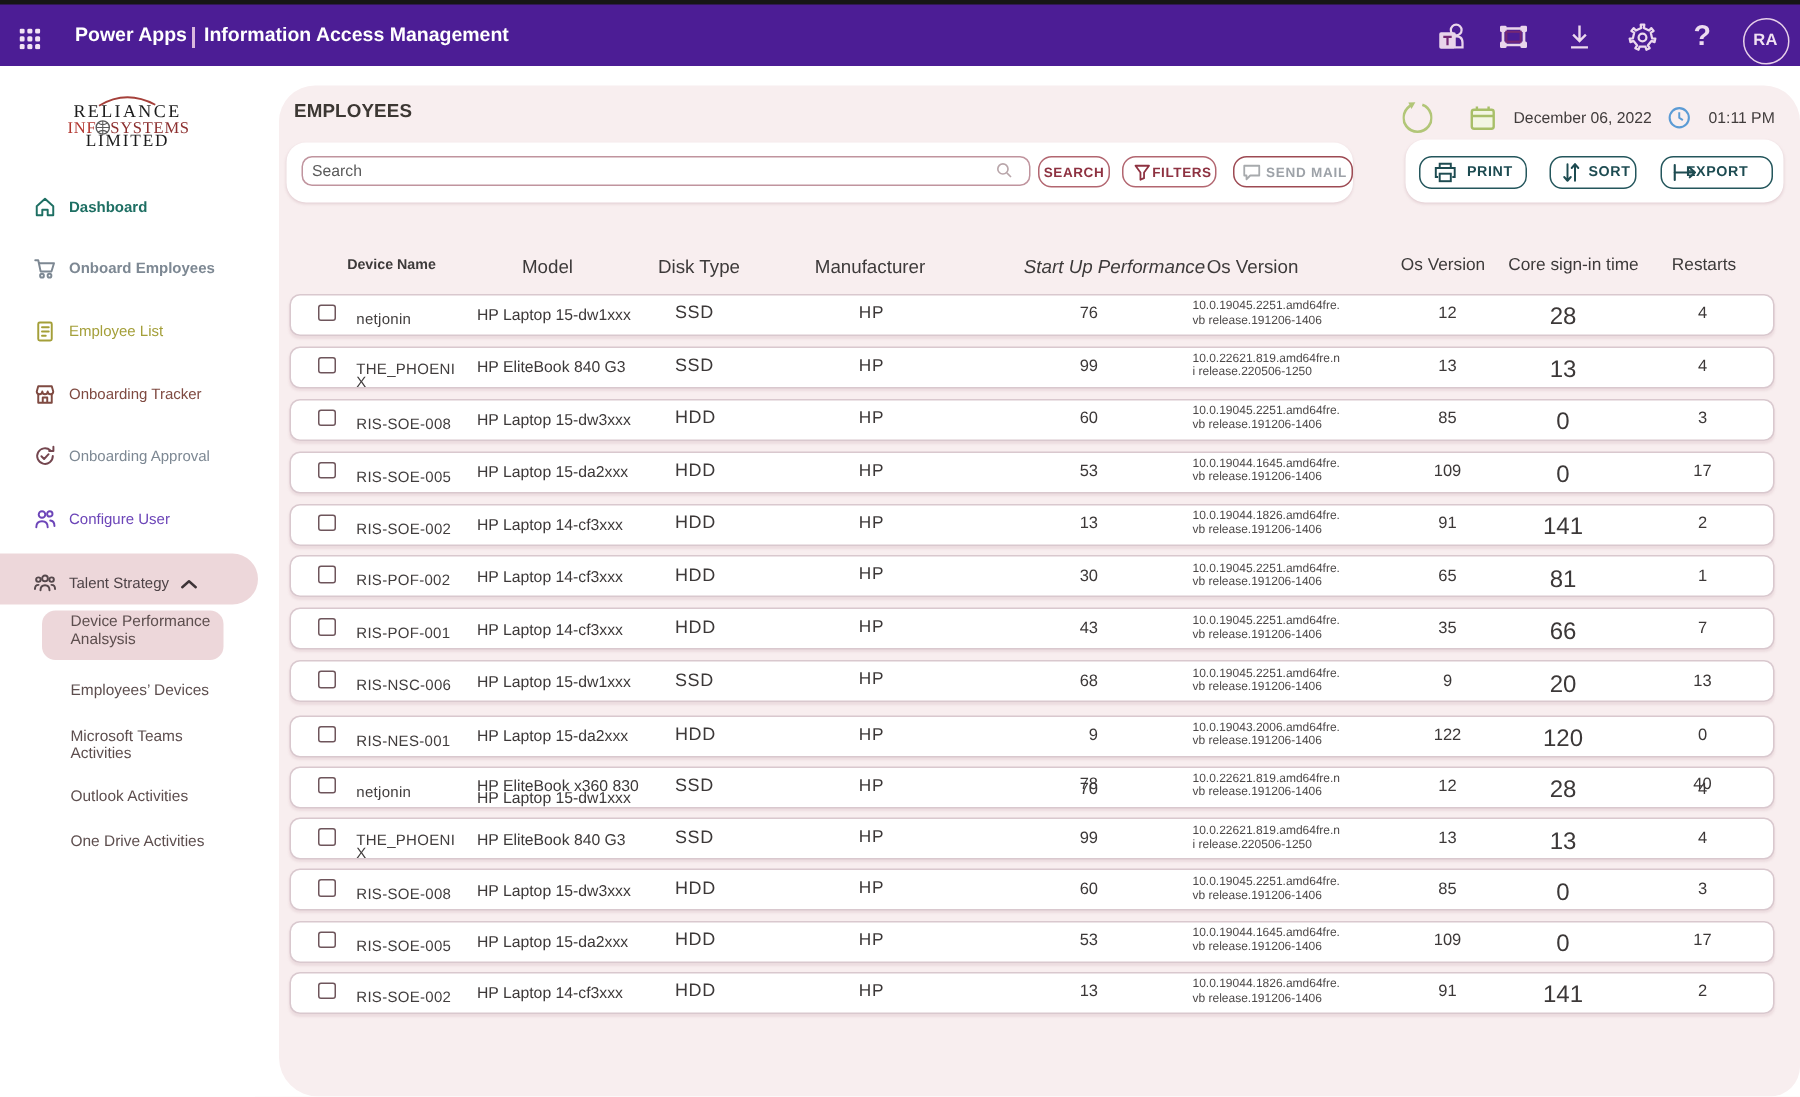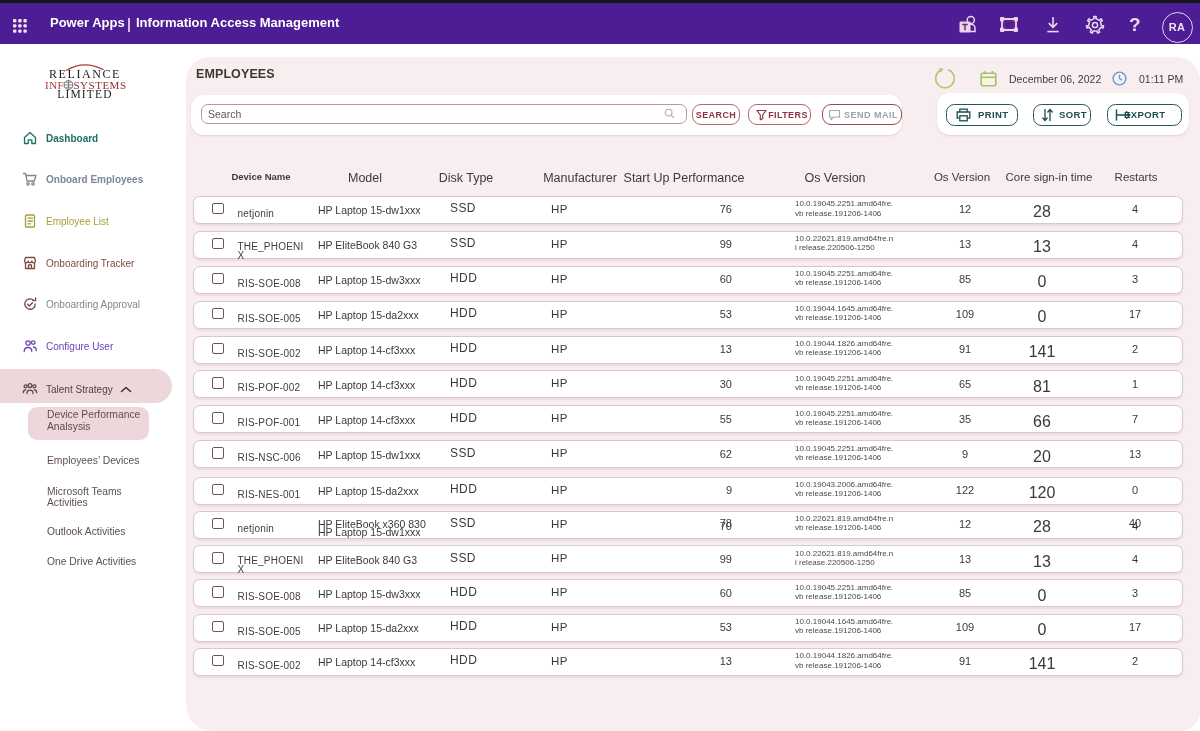--- a/index.html
+++ b/index.html
@@ -49,21 +49,21 @@
 .th2{font-size:11.5px}
 
 .row{position:absolute;left:193px;width:990px;height:28px;background:#fff;
   border:1px solid #d9c8ce;border-radius:7px;box-shadow:0 1.5px 1.5px rgba(195,160,170,.22)}
 .row span{position:absolute;display:block}
 .cb{left:18px;top:6px;width:11.5px;height:11.5px;border:1.4px solid #6e555b;border-radius:2px}
 .dev{left:43.5px;top:11px;font-size:10px;color:#413d3d;letter-spacing:.2px}
 .dev2{top:11px;line-height:8.8px}
 .model{left:124px;top:7.5px;font-size:10.5px;color:#3c3838}
 .disk{left:256px;top:4.5px;font-size:12px;color:#3c3838;letter-spacing:.4px}
-.manu{left:357px;top:6px;width:60px;font-size:11.5px;color:#3c3838;letter-spacing:.5px}
+.manu{left:357px;top:6px;width:60px;font-size:11.5px;color:#3c3838;text-align:center;letter-spacing:.5px}
 .perf{left:478px;top:6.5px;width:60px;font-size:11px;color:#3c3838;text-align:right}
 .osv{left:601px;top:2.5px;font-size:8px;line-height:9.2px;color:#4c4848;letter-spacing:0px}
 .osn{left:741px;top:6.5px;width:60px;font-size:11px;color:#3c3838;text-align:center}
 .core{left:818px;top:6.5px;width:60px;font-size:16px;color:#3c3838;text-align:center}
 .rst{left:911px;top:6.5px;width:60px;font-size:11px;color:#3c3838;text-align:center}
 </style>
 </head>
 <body>
 <div id="topbar">
   <svg style="left:13px;top:16px" width="14" height="14" viewBox="0 0 14 14">
@@ -225,21 +225,21 @@
     <g fill="none" stroke="#1d4b51" stroke-width="1.4" stroke-linecap="round" stroke-linejoin="round">
       <path d="M1.5 1 V11"></path>
       <path d="M1.5 6 H15 M15 6 L11.5 2.8 M15 6 L11.5 9.2"></path>
     </g>
   </svg>
 
 <div class="th" style="left:171px;top:171px;width:180px;font-weight:bold;font-size:9.5px">Device Name</div>
 <div class="th" style="left:275px;top:171px;width:180px;">Model</div>
 <div class="th" style="left:376px;top:171px;width:180px;">Disk Type</div>
 <div class="th" style="left:490px;top:171px;width:180px;">Manufacturer</div>
-<div class="th" style="left:594px;top:171px;width:180px;">Start Up Performance</div>
+<div class="th" style="left:653px;top:171px;width:180px;font-style:italic;">Start Up Performance</div>
 <div class="th" style="left:745px;top:171px;width:180px;">Os Version</div>
 <div class="th th2" style="left:872px;top:171px;width:180px;">Os Version</div>
 <div class="th th2" style="left:959px;top:171px;width:180px;">Core sign-in time</div>
 <div class="th th2" style="left:1046px;top:171px;width:180px;">Restarts</div>
 <div class="row" style="top:195.8px">
     <span class="cb"></span>
     <span class="dev">netjonin</span>
     <span class="model">HP Laptop 15-dw1xxx</span>
     <span class="disk">SSD</span>
     <span class="manu">HP</span>
@@ -308,33 +308,33 @@
     <span class="osn">65</span>
     <span class="core">81</span>
     <span class="rst">1</span>
   </div>
 <div class="row" style="top:405.38px">
     <span class="cb"></span>
     <span class="dev">RIS-POF-001</span>
     <span class="model">HP Laptop 14-cf3xxx</span>
     <span class="disk">HDD</span>
     <span class="manu">HP</span>
-    <span class="perf">55</span>
+    <span class="perf">43</span>
     <span class="osv">10.0.19045.2251.amd64fre.<br>vb release.191206-1406</span>
     <span class="osn">35</span>
     <span class="core">66</span>
     <span class="rst">7</span>
   </div>
 <div class="row" style="top:440.31px">
     <span class="cb"></span>
     <span class="dev">RIS-NSC-006</span>
     <span class="model">HP Laptop 15-dw1xxx</span>
     <span class="disk">SSD</span>
     <span class="manu">HP</span>
-    <span class="perf">62</span>
+    <span class="perf">68</span>
     <span class="osv">10.0.19045.2251.amd64fre.<br>vb release.191206-1406</span>
     <span class="osn">9</span>
     <span class="core">20</span>
     <span class="rst">13</span>
   </div>
 <div class="row" style="top:476.5px">
     <span class="cb"></span>
     <span class="dev">RIS-NES-001</span>
     <span class="model">HP Laptop 15-da2xxx</span>
     <span class="disk">HDD</span>

